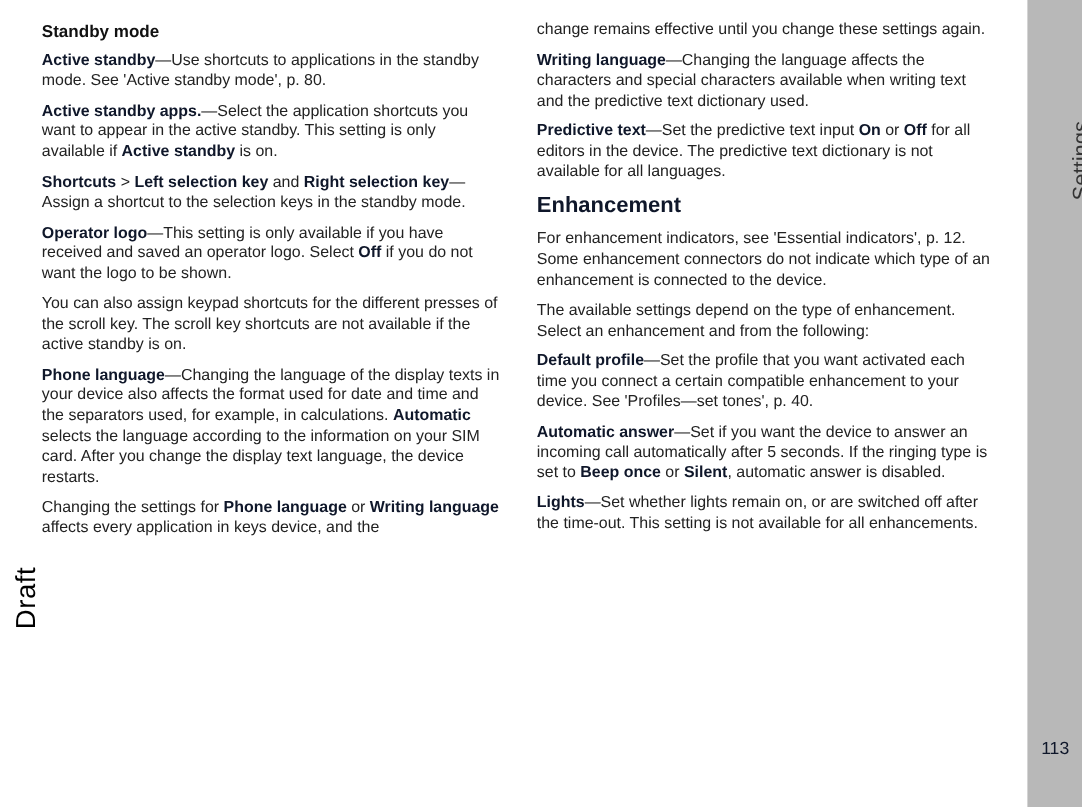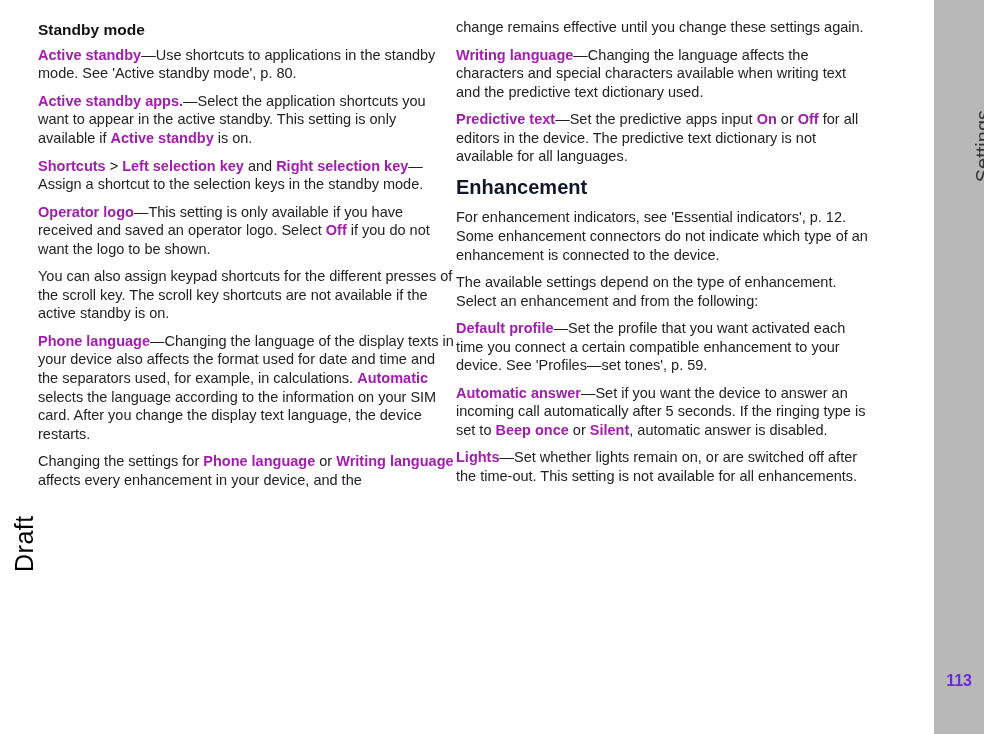--- a/index.html
+++ b/index.html
@@ -7,20 +7,21 @@
       font-family: Arial, Helvetica, sans-serif;
       width: 984px;
       height: 734px;
       background: #fff;
       position: relative;
       color: #222;
     }
     .page {
       display: flex;
       padding: 18px 5px 0 38px;
+      gap: 32px;
       position: relative;
       height: 100%;
     }
     .col {
       width: 418px;
       font-size: 14.5px;
       line-height: 1.28;
     }
     .col p { margin-bottom: 9px; }
     .h3 {
@@ -32,21 +33,21 @@
     }
     .h2 {
       font-size: 20px;
       font-weight: bold;
       color: #0f172a;
       margin-bottom: 8px;
       margin-top: 6px;
     }
     .bold-gray {
       font-weight: bold;
-      color: #a21caf;
+      color: #0f172a;
     }
     .draft-label {
       position: absolute;
       left: 10px;
       top: 572px;
       transform: rotate(-90deg);
       transform-origin: left top;
       font-size: 25px;
       font-weight: normal;
       color: #000;
@@ -68,22 +69,22 @@
       transform-origin: right top;
       font-size: 20px;
       color: #333;
       font-weight: normal;
     }
     .page-num {
       position: absolute;
       right: 12px;
       top: 672px;
       font-size: 16px;
-      font-weight: bold;
-      color: #6d28d9;
+      font-weight: normal;
+      color: #0f172a;
     }
   </style>
 </head>
 <body>
 
 <div class="side-tab">
   <div class="side-tab-label">Settings</div>
   <div class="page-num">113</div>
 </div>
 
@@ -92,28 +93,28 @@
 <div class="page">
 
   <div class="col">
     <div class="h3">Standby mode</div>
     <p><span class="bold-gray">Active standby</span><span>—Use shortcuts to applications in the standby mode. See 'Active standby mode', p. 80.</span></p>
     <p><span class="bold-gray">Active standby apps.</span><span>—Select the application shortcuts you want to appear in the active standby. This setting is only available if </span><span class="bold-gray">Active standby</span><span> is on.</span></p>
     <p><span class="bold-gray">Shortcuts</span><span> &gt; </span><span class="bold-gray">Left selection key</span><span> and </span><span class="bold-gray">Right selection key</span><span>—Assign a shortcut to the selection keys in the standby mode.</span></p>
     <p><span class="bold-gray">Operator logo</span><span>—This setting is only available if you have received and saved an operator logo. Select </span><span class="bold-gray">Off</span><span> if you do not want the logo to be shown.</span></p>
     <p>You can also assign keypad shortcuts for the different presses of the scroll key. The scroll key shortcuts are not available if the active standby is on.</p>
     <p><span class="bold-gray">Phone language</span><span>—Changing the language of the display texts in your device also affects the format used for date and time and the separators used, for example, in calculations. </span><span class="bold-gray">Automatic</span><span> selects the language according to the information on your SIM card. After you change the display text language, the device restarts.</span></p>
-    <p><span>Changing the settings for </span><span class="bold-gray">Phone language</span><span> or </span><span class="bold-gray">Writing language</span><span> affects every enhancement in your device, and the</span></p>
+    <p><span>Changing the settings for </span><span class="bold-gray">Phone language</span><span> or </span><span class="bold-gray">Writing language</span><span> affects every application in keys device, and the</span></p>
   </div>
 
   <div class="col">
     <p>change remains effective until you change these settings again.</p>
     <p><span class="bold-gray">Writing language</span><span>—Changing the language affects the characters and special characters available when writing text and the predictive text dictionary used.</span></p>
-    <p><span class="bold-gray">Predictive text</span><span>—Set the predictive apps input </span><span class="bold-gray">On</span><span> or </span><span class="bold-gray">Off</span><span> for all editors in the device. The predictive text dictionary is not available for all languages.</span></p>
+    <p><span class="bold-gray">Predictive text</span><span>—Set the predictive text input </span><span class="bold-gray">On</span><span> or </span><span class="bold-gray">Off</span><span> for all editors in the device. The predictive text dictionary is not available for all languages.</span></p>
     <div class="h2">Enhancement</div>
     <p>For enhancement indicators, see 'Essential indicators', p. 12. Some enhancement connectors do not indicate which type of an enhancement is connected to the device.</p>
     <p>The available settings depend on the type of enhancement. Select an enhancement and from the following:</p>
-    <p><span class="bold-gray">Default profile</span><span>—Set the profile that you want activated each time you connect a certain compatible enhancement to your device. See 'Profiles—set tones', p. 59.</span></p>
+    <p><span class="bold-gray">Default profile</span><span>—Set the profile that you want activated each time you connect a certain compatible enhancement to your device. See 'Profiles—set tones', p. 40.</span></p>
     <p><span class="bold-gray">Automatic answer</span><span>—Set if you want the device to answer an incoming call automatically after 5 seconds. If the ringing type is set to </span><span class="bold-gray">Beep once</span><span> or </span><span class="bold-gray">Silent</span><span>, automatic answer is disabled.</span></p>
     <p><span class="bold-gray">Lights</span><span>—Set whether lights remain on, or are switched off after the time-out. This setting is not available for all enhancements.</span></p>
   </div>
 
 </div>
 
 </body></html>

